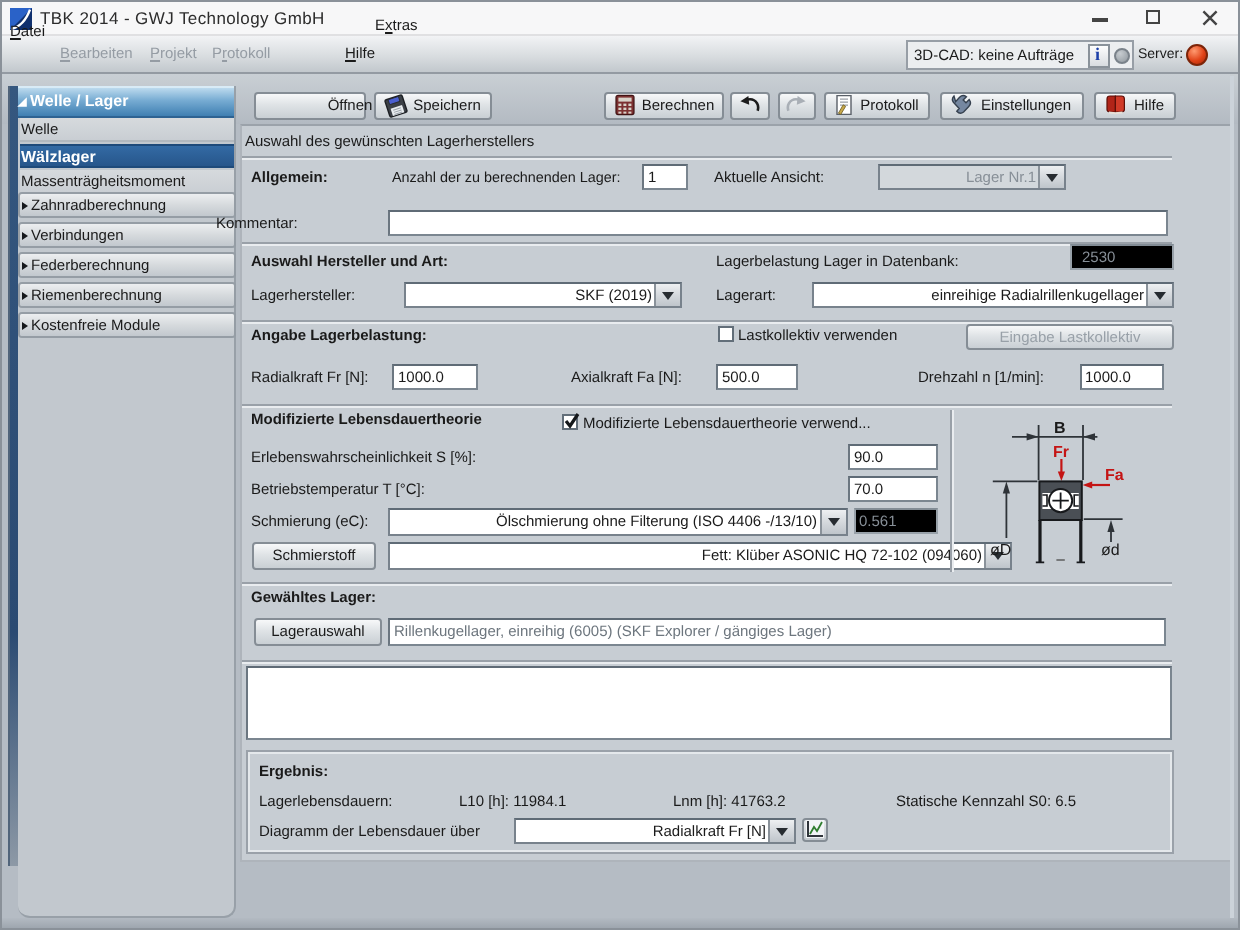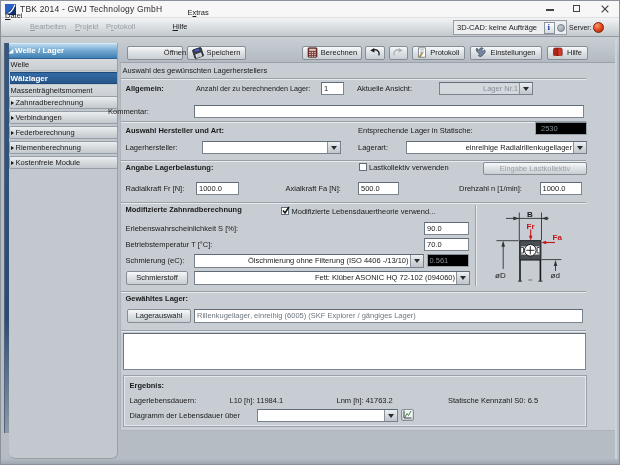--- a/index.html
+++ b/index.html
@@ -157,61 +157,62 @@
 <div class="fld" style="left:321px;top:82px;width:23px;height:13px;">1</div>
 <div class="lbl" style="left:357px;top:82px;height:13px;line-height:13px;text-align:center;">Aktuelle Ansicht:</div>
 <div class="combo" style="left:439px;top:81.5px;width:94px;height:13.5px;background:#d3d8dc;">
     <span class="tx" style="color:#878f97;">Lager Nr.1</span>
     <span class="arw"></span>
   </div>
 <div class="lbl" style="left:108px;top:104.5px;height:13px;line-height:13px;">Kommentar:</div>
 <div class="fld" style="left:193.5px;top:104.5px;width:390.5px;height:13px;"></div>
 
 <div class="lbl b" style="left:125.5px;top:124px;height:13px;line-height:13px;">Auswahl Hersteller und Art:</div>
-<div class="lbl" style="left:358px;top:124px;height:13px;line-height:13px;">Entsprechende Lager in Statische:</div>
+<div class="lbl" style="left:358px;top:124px;height:13px;line-height:13px;">Lagerbelastung Lager in Datenbank:</div>
 <div class="dfld" style="left:535px;top:122px;width:52px;height:13px;padding-left:5px;">2530</div>
 <div class="lbl" style="left:125.5px;top:140.5px;height:13px;line-height:13px;">Lagerhersteller:</div>
 <div class="combo" style="left:202px;top:140.5px;width:139px;height:13.5px;">
+    <span class="tx">SKF (2019)</span>
     <span class="arw"></span>
   </div>
 <div class="lbl" style="left:358px;top:140.5px;height:13px;line-height:13px;">Lagerart:</div>
 <div class="combo" style="left:406px;top:140.5px;width:181px;height:13.5px;">
     <span class="tx">einreihige Radialrillenkugellager</span>
     <span class="arw"></span>
   </div>
 
 <div class="lbl b" style="left:125.5px;top:161px;height:13px;line-height:13px;">Angabe Lagerbelastung:</div>
 <div class="chk" style="left:358.5px;top:163px;"></div>
 <div class="lbl" style="left:369px;top:161px;height:13px;line-height:13px;">Lastkollektiv verwenden</div>
 <div class="btn dbtn" style="left:483px;top:162px;width:104px;height:13px;">Eingabe Lastkollektiv</div>
 <div class="lbl" style="left:125.5px;top:182px;height:13px;line-height:13px;">Radialkraft Fr [N]:</div>
 <div class="fld" style="left:196px;top:182px;width:42.5px;height:13px;">1000.0</div>
 <div class="lbl" style="left:285.5px;top:182px;height:13px;line-height:13px;">Axialkraft Fa [N]:</div>
 <div class="fld" style="left:358px;top:182px;width:41px;height:13px;">500.0</div>
 <div class="lbl" style="left:459px;top:182px;height:13px;line-height:13px;">Drehzahl n [1/min]:</div>
 <div class="fld" style="left:539.5px;top:182px;width:42.5px;height:13px;">1000.0</div>
 
-<div class="lbl b" style="left:125.5px;top:203px;height:13px;line-height:13px;">Modifizierte Zahnradberechnung</div>
+<div class="lbl b" style="left:125.5px;top:203px;height:13px;line-height:13px;">Modifizierte Lebensdauertheorie</div>
 <div class="chk" style="left:280.5px;top:207px;"></div>
 <svg class="abs" style="left:280.5px;top:205px;" width="10" height="10" viewBox="0 0 10 10">
     <path d="M2,5.5 L4,8 L8,2" stroke="#15181b" stroke-width="1.6" fill="none"></path>
   </svg>
 <div class="lbl" style="left:291.5px;top:205px;height:13px;line-height:13px;">Modifizierte Lebensdauertheorie verwend...</div>
 <div class="lbl" style="left:125.5px;top:222px;height:13px;line-height:13px;">Erlebenswahrscheinlichkeit S [%]:</div>
 <div class="fld" style="left:424px;top:222px;width:45px;height:12.5px;">90.0</div>
 <div class="lbl" style="left:125.5px;top:238px;height:13px;line-height:13px;">Betriebstemperatur T [°C]:</div>
 <div class="fld" style="left:424px;top:238px;width:45px;height:12.5px;">70.0</div>
 <div class="lbl" style="left:125.5px;top:253.5px;height:13px;line-height:13px;">Schmierung (eC):</div>
 <div class="combo" style="left:194px;top:253.5px;width:229.5px;height:14px;padding-left:22px;">
     <span class="tx">Ölschmierung ohne Filterung (ISO 4406 -/13/10)</span>
     <span class="arw"></span>
   </div>
 <div class="dfld" style="left:426.5px;top:254px;width:42.5px;height:12.5px;">0.561</div>
 <div class="btn" style="left:126px;top:270.5px;width:62px;height:14px;">Schmierstoff</div>
-<div class="combo" style="left:194px;top:270.5px;width:276px;height:14px;">
+<div class="combo" style="left:194px;top:270.5px;width:312px;height:14px;">
     <span class="tx">Fett: Klüber ASONIC HQ 72-102 (094060)</span>
     <span class="arw"></span>
   </div>
 <div class="abs" style="left:474.5px;top:205px;width:2px;height:81px;border-left:1px solid #99a0a8;border-right:1px solid #e9ecef;"></div>
 
 <svg class="abs" style="left:488px;top:203px;" width="106" height="85" viewBox="0 0 106 85">
   <g stroke="#2e3338" stroke-width="0.9" fill="none">
     <path d="M18,15.4 L60.7,15.4"></path>
     <path d="M31.3,9.5 L31.3,37"></path>
     <path d="M53.5,9.5 L53.5,37"></path>
@@ -257,20 +258,21 @@
 <div class="fld" style="left:122.5px;top:332.5px;width:463.5px;height:37.5px;"></div>
 
 <div class="abs" style="left:122.5px;top:374.5px;width:464px;height:52.5px;border:1px solid #9aa1a9;box-shadow:inset 0 0 0 1px #e4e8eb;"></div>
 <div class="lbl b" style="left:129.5px;top:380px;height:12px;line-height:12px;">Ergebnis:</div>
 <div class="lbl" style="left:129.5px;top:394.5px;height:12px;line-height:12px;">Lagerlebensdauern:</div>
 <div class="lbl" style="left:229.5px;top:394.5px;height:12px;line-height:12px;">L10 [h]: 11984.1</div>
 <div class="lbl" style="left:336.5px;top:394.5px;height:12px;line-height:12px;">Lnm [h]: 41763.2</div>
 <div class="lbl" style="left:448px;top:394.5px;height:12px;line-height:12px;">Statische Kennzahl S0: 6.5</div>
 <div class="lbl" style="left:129.5px;top:409px;height:13px;line-height:13px;">Diagramm der Lebensdauer über</div>
 <div class="combo" style="left:257px;top:408.5px;width:141px;height:13px;">
+    <span class="tx" style="line-height:11px;">Radialkraft Fr [N]</span>
     <span class="arw"></span>
   </div>
 <div class="btn" style="left:401px;top:408.5px;width:12.5px;height:12.5px;background:linear-gradient(#e8ebee,#c2c8cd);">
 <svg width="9" height="9" viewBox="0 0 9 9">
       <rect x="0" y="0" width="9" height="9" fill="#f2f4f6"></rect>
       <path d="M1,0.5 L1,8 L8.5,8" stroke="#30353b" stroke-width="1" fill="none"></path>
       <path d="M2,7 L4,3.5 L5.5,5.5 L8,1" stroke="#2f7d2f" stroke-width="0.9" fill="none"></path>
     </svg>
   </div>
 

